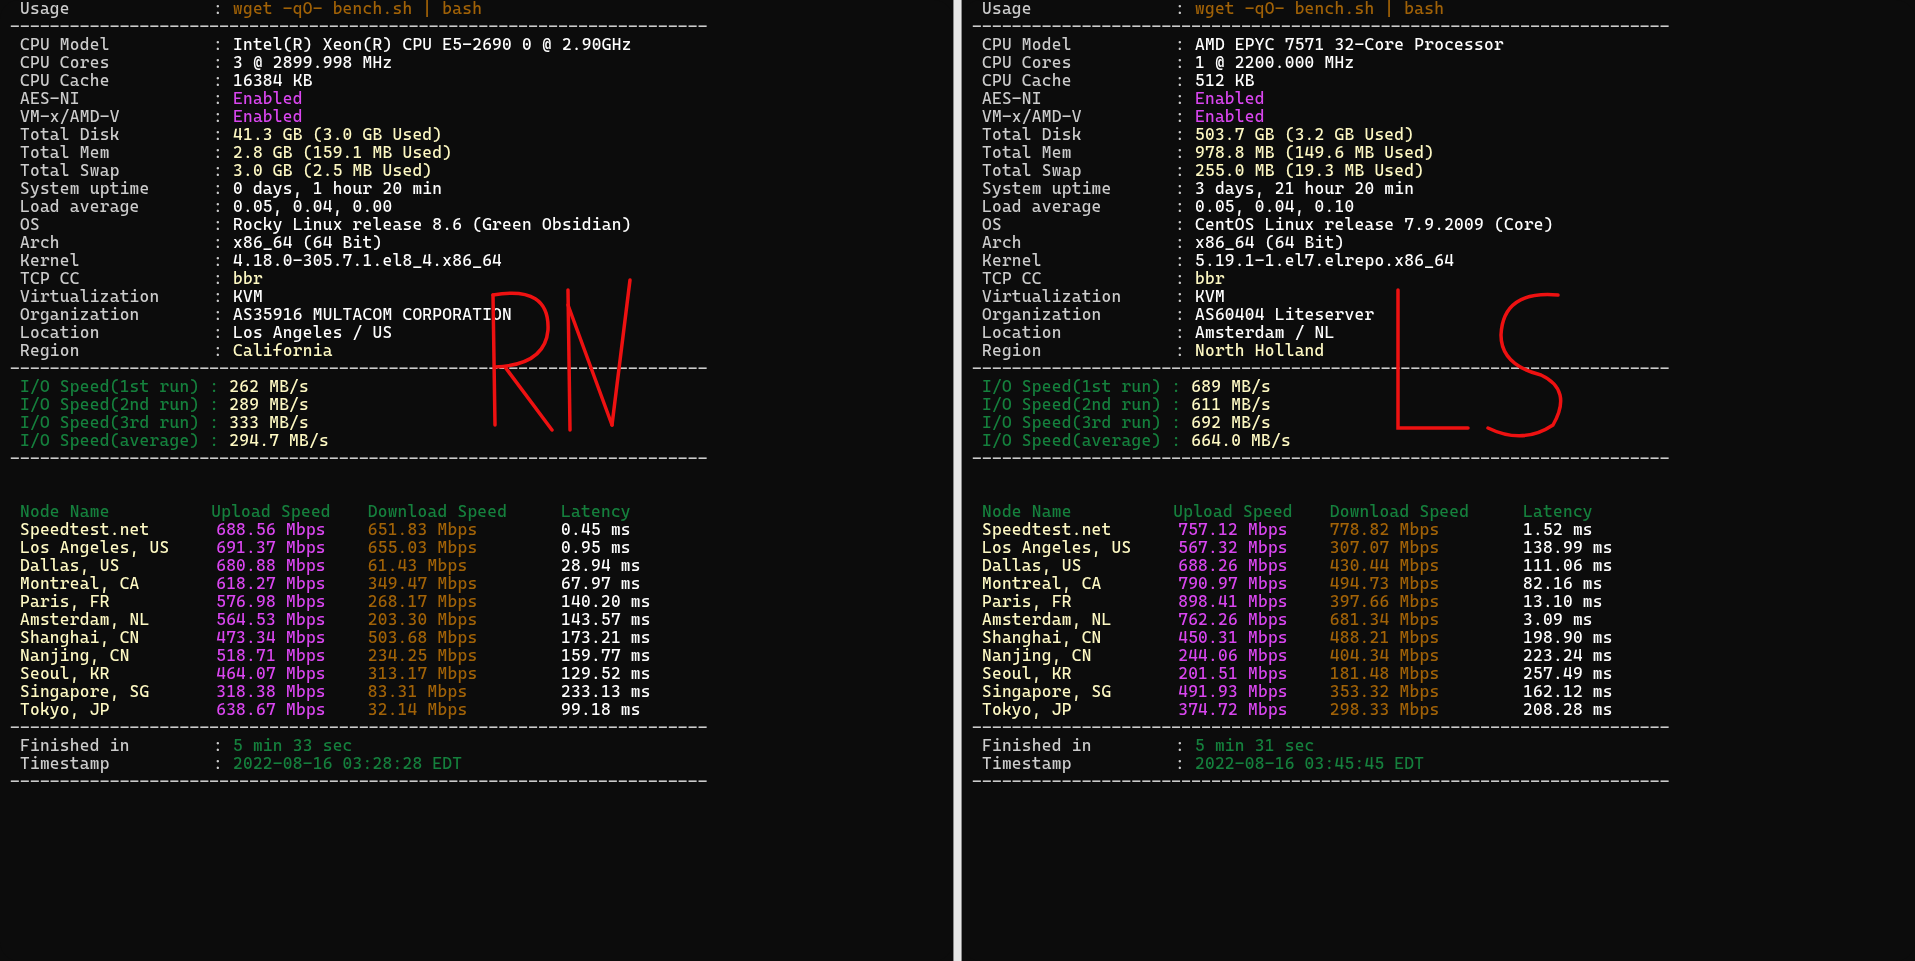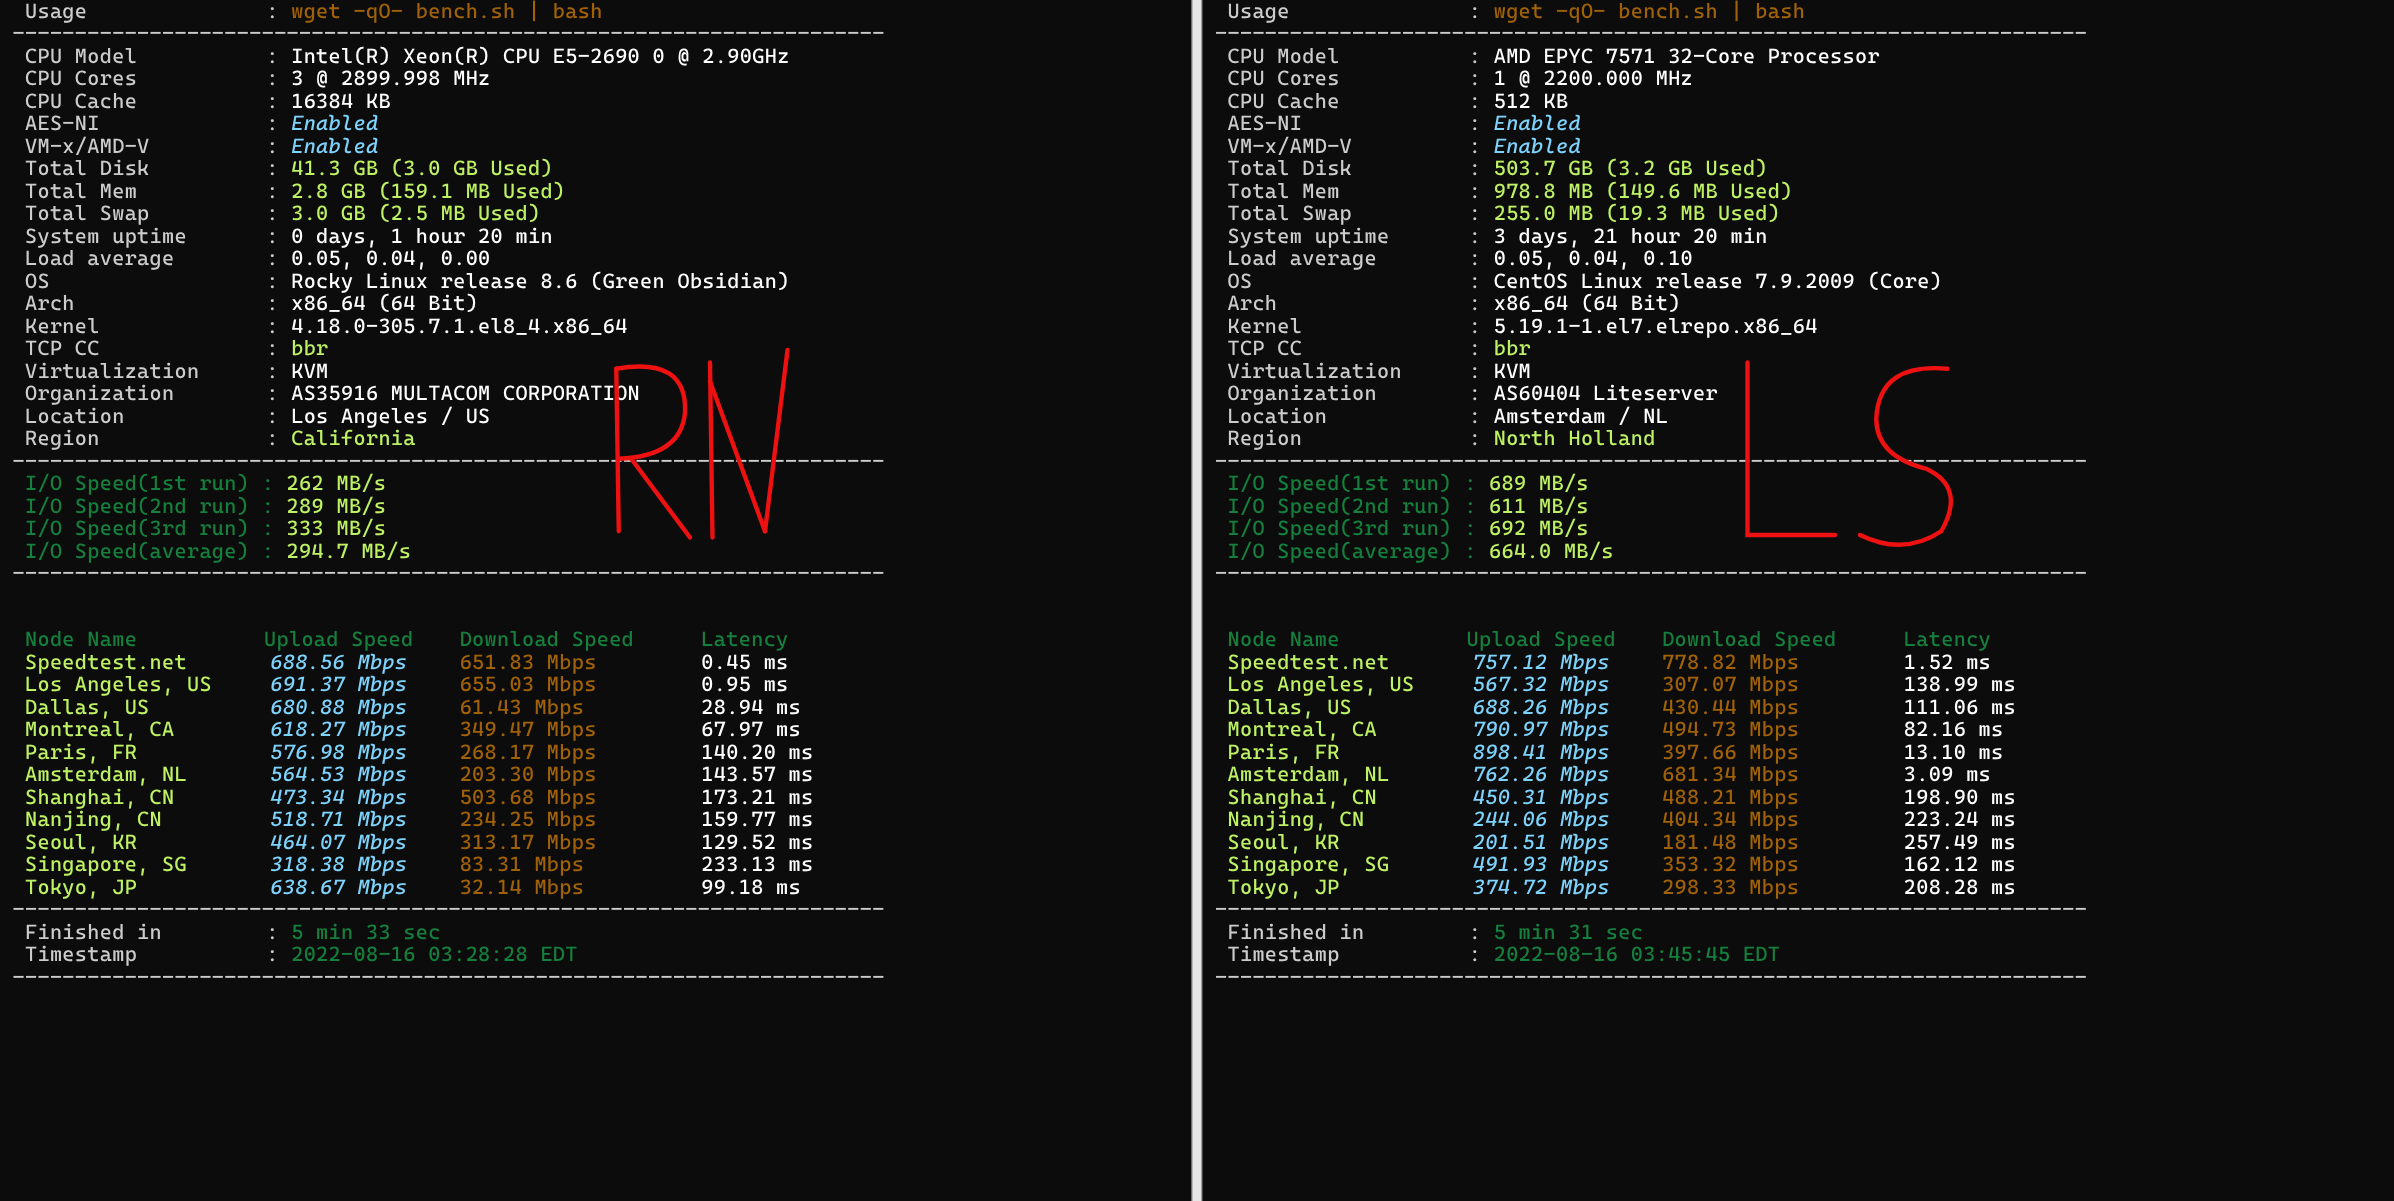--- a/index.html
+++ b/index.html
@@ -26,29 +26,30 @@
     height: 100%;
     flex: 0 0 auto;
   }
   .pane {
     position: relative;
     padding: 0 10px 10px 10px;
     flex: 1 1 50%;
     background: #0c0c0c;
     white-space: pre;
     box-sizing: border-box;
+    border-radius: 19px;
   }
   .row { display: flex; }
   .lbl { width: 21ch; color: #cccccc; }
   .sep { color: #cccccc; }
   
   .c  { color: #15803d; }
   .r  { color: #a16207; }   
-  .g  { color: #7dd3fc; font-style: italic; }   
-  .y  { color: #bef264; }   
+  .g  { color: #d946ef; }   
+  .y  { color: #fef9c3; }   
   .b  { color: #ffffff; }   
 
   .hr {
     color: #cccccc;
   }
   .speed-header span { display:inline-block;margin-top:35px; }
   .speed-row span    { display:inline-block; }
   .node  { width: 17ch; }
   .up    { width: 20ch; text-align: center; }
   .down  { width: 20ch; }

